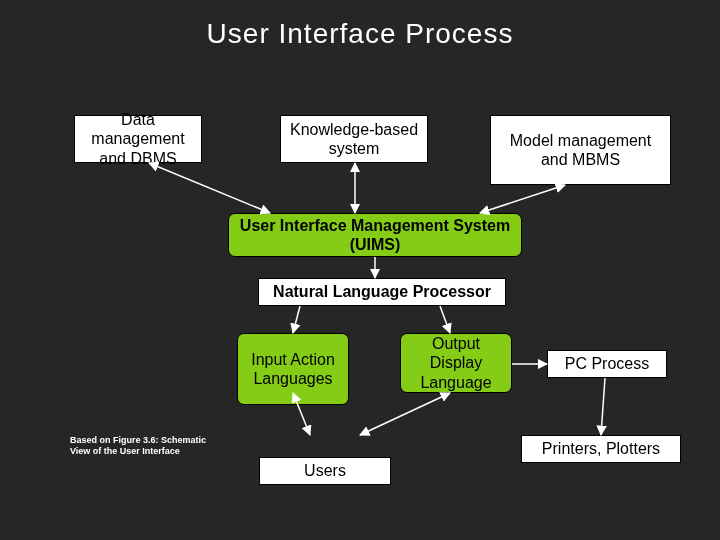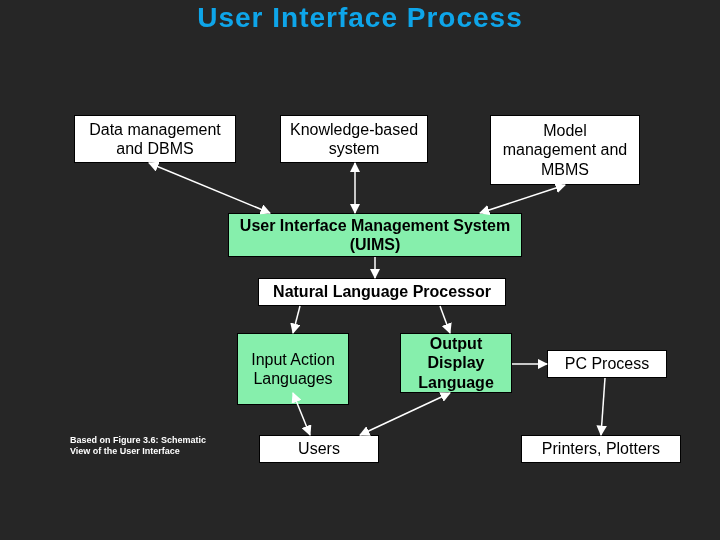--- a/index.html
+++ b/index.html
@@ -7,39 +7,39 @@
     width: 720px;
     height: 540px;
     background: #262626;
     font-family: Arial, Helvetica, sans-serif;
     color: #000;
     position: relative;
     overflow: hidden;
   }
   .title {
     text-align: center;
-    color: #0ea5e9;
+    color: #ffffff;
     font-size: 28px;
-    font-weight: bold;
+    font-weight: normal;
     letter-spacing: 1px;
-    padding-top: 2px;
+    padding-top: 18px;
   }
   .box {
     position: absolute;
     background: #fff;
     border: 1px solid #000;
     display: flex;
     align-items: center;
     justify-content: center;
     text-align: center;
     font-size: 16px;
     line-height: 1.2;
     padding: 6px 8px;
   }
-  .orange { background: #86efac; color: #000; }
+  .orange { background: #84cc16; color: #000; border-radius: 7px; }
   .caption {
     position: absolute;
     color: #fff;
     font-size: 9px;
     line-height: 1.2;
     width: 150px;
     font-weight: bold;
   }
   svg.arrows {
     position: absolute;
@@ -47,33 +47,33 @@
     width: 720px; height: 540px;
     pointer-events: none;
   }
   .arrows line { stroke: #fff; stroke-width: 1.5; }
 </style>
 </head>
 <body>
 
 <div class="title">User Interface Process</div>
 
-<div class="box" style="left:74px; top:115px; width:162px; height:48px;">Data management and DBMS</div>
+<div class="box" style="left:74px; top:115px; width:128px; height:48px;">Data management and DBMS</div>
 <div class="box" style="left:280px; top:115px; width:148px; height:48px;">Knowledge-based system</div>
-<div class="box" style="left:490px; top:115px; width:150px; height:70px;">Model management and MBMS</div>
+<div class="box" style="left:490px; top:115px; width:181px; height:70px;">Model management and MBMS</div>
 
 <div class="box orange" style="left:228px; top:213px; width:294px; height:44px; font-weight:bold;">User Interface Management System (UIMS)</div>
 
 <div class="box" style="left:258px; top:278px; width:248px; height:28px; font-weight:bold;">Natural Language Processor</div>
 
 <div class="box orange" style="left:237px; top:333px; width:112px; height:72px;">Input Action Languages</div>
-<div class="box orange" style="left:400px; top:333px; width:112px; height:60px;font-weight:bold;">Output Display Language</div>
+<div class="box orange" style="left:400px; top:333px; width:112px; height:60px;">Output Display Language</div>
 <div class="box" style="left:547px; top:350px; width:120px; height:28px;">PC Process</div>
 
-<div class="box" style="left:259px; top:435px; width:120px; height:28px;">Users</div>
+<div class="box" style="left:259px; top:457px; width:132px; height:28px;">Users</div>
 <div class="box" style="left:521px; top:435px; width:160px; height:28px;padding-left:8px;">Printers, Plotters</div>
 
 <div class="caption" style="left:70px; top:435px;">Based on Figure 3.6: Schematic View of the User Interface</div>
 
 <svg class="arrows">
   <defs>
     <marker id="ah" viewBox="0 0 10 10" refX="9" refY="5" markerWidth="7" markerHeight="7" orient="auto-start-reverse">
       <path d="M 0 0 L 10 5 L 0 10 z" fill="#fff"></path>
     </marker>
   </defs>

